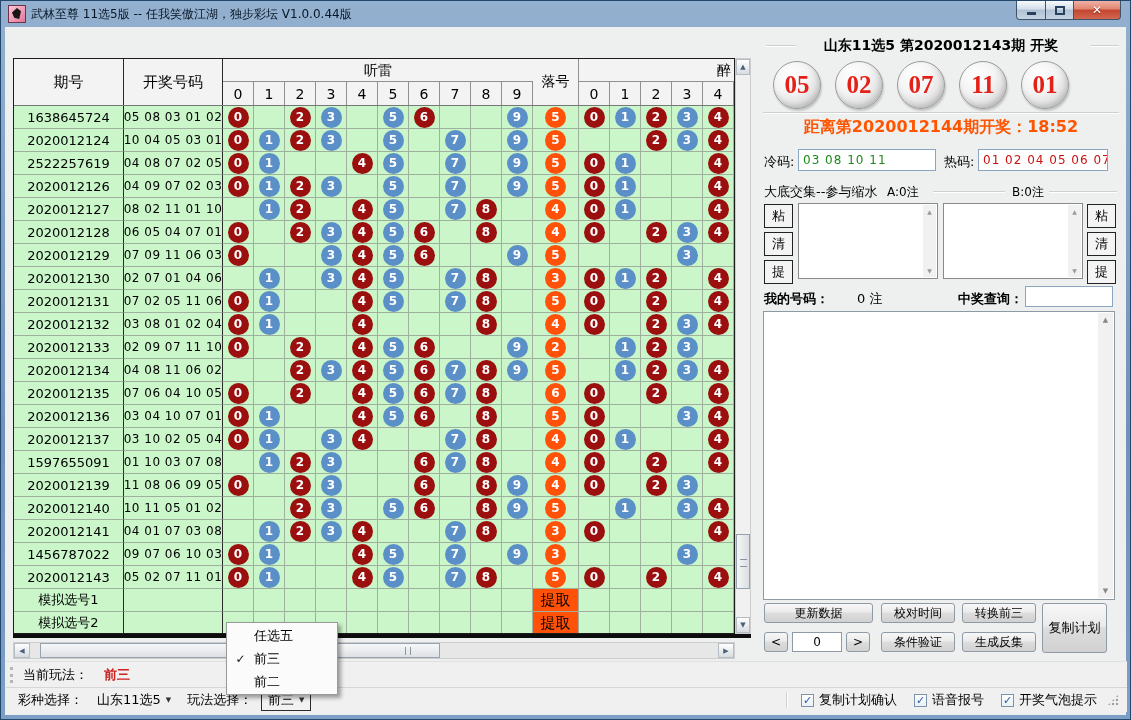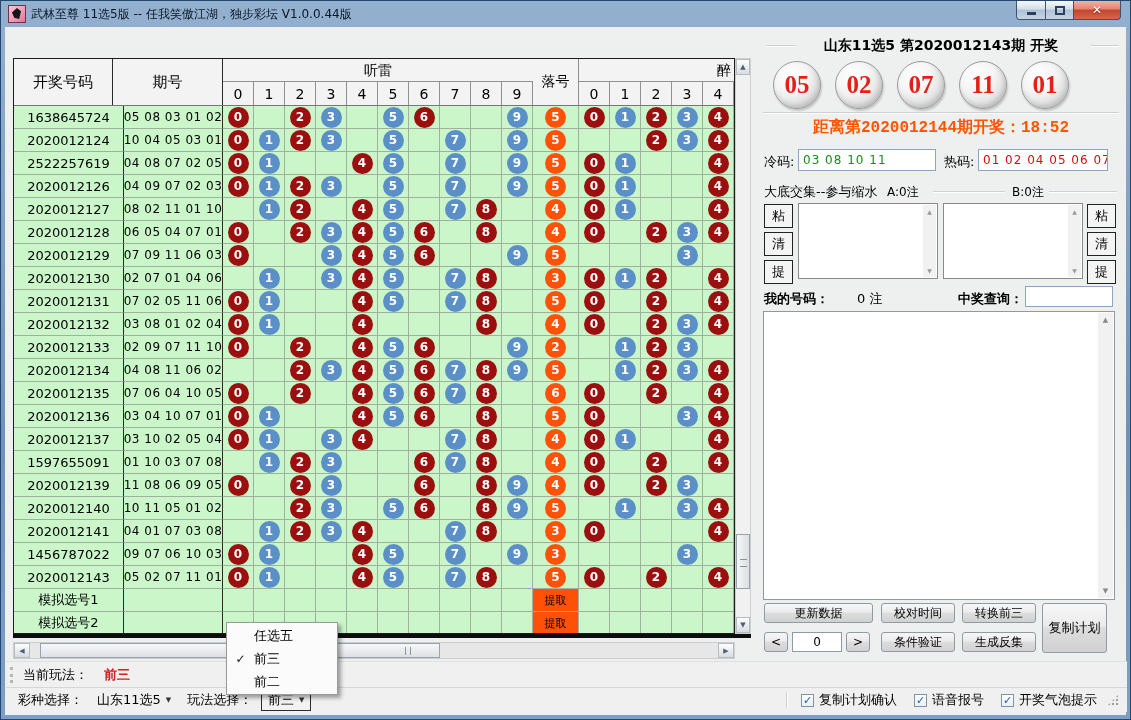--- a/index.html
+++ b/index.html
@@ -46,21 +46,21 @@
   .hgroup-cols{display:flex;height:23px;}
   .hgroup-cols .hcell{height:23px;}
   .grow{display:flex;height:23px;}
   .cell{box-sizing:border-box;border-right:1px solid #9fb09f;border-bottom:1px solid #9fb09f;background:#caf6ca;
     display:flex;align-items:center;justify-content:center;overflow:hidden;}
   .cell.col-period{border-right-color:#2a2a2a;font-size:13px;}
   .cell.col-nums{border-right-color:#2a2a2a;font-size:12px;letter-spacing:.5px;white-space:nowrap;}
   .ball{width:21px;height:21px;border-radius:50%;color:#fff;font-size:12px;font-weight:bold;
     display:flex;align-items:center;justify-content:center;flex:0 0 auto;}
   .extract-btn{width:100%;height:100%;display:flex;align-items:center;justify-content:center;
-    font-size:11px;color:#000;cursor:pointer;}
+    font-size:15px;color:#000;cursor:pointer;}
   
   .vscroll{position:absolute;left:734px;top:57px;width:16px;height:576px;background:#f1f1f1;
     border:1px solid #cdcdcd;box-sizing:border-box;}
   .sbtn{position:absolute;left:0;width:14px;height:16px;display:flex;align-items:center;justify-content:center;
     font-size:7px;color:#49607a;background:linear-gradient(#fefefe,#d8dce1);border:1px solid #b6bcc4;box-sizing:border-box;}
   .sbtn.up{top:0;}.sbtn.down{bottom:0;}
   .vthumb{position:absolute;left:0;top:475px;width:14px;height:55px;border:1px solid #98a2ae;box-sizing:border-box;
     background:linear-gradient(90deg,#f5f6f7,#dbdee2);}
   .vthumb::after{content:"";position:absolute;left:3px;top:24px;width:7px;height:6px;
     border-top:1px solid #8a94a0;border-bottom:1px solid #8a94a0;}
@@ -175,22 +175,22 @@
           <span>✕</span>
         </div>
     </div>
   </div>
 
   <div class="client"></div>
 
 
   <div class="grid">
     <div id="grid-header">
+        <div class="hcell col-period">期号</div>
         <div class="hcell col-nums">开奖号码</div>
-        <div class="hcell col-period">期号</div>
         <div class="hgroup w310">
           <div class="hgroup-title">听雷</div>
           <div class="hgroup-cols">
             <div class="hcell col-n">0</div>
             <div class="hcell col-n">1</div>
             <div class="hcell col-n">2</div>
             <div class="hcell col-n">3</div>
             <div class="hcell col-n">4</div>
             <div class="hcell col-n">5</div>
             <div class="hcell col-n">6</div>
@@ -1125,21 +1125,21 @@
   <div class="groove" id="ll1"></div>
   <div class="groove" id="ll2"></div>
   <div class="abs" id="result-balls">
       <div class="result-ball" style="color: rgb(227, 33, 25);">05</div>
       <div class="result-ball" style="color: rgb(227, 33, 25);">02</div>
       <div class="result-ball" style="color: rgb(227, 33, 25);">07</div>
       <div class="result-ball" style="color: rgb(227, 33, 25);">11</div>
       <div class="result-ball" style="color: rgb(227, 33, 25);">01</div>
     </div>
   <div class="groove" id="hline1"></div>
-  <div class="abs" id="countdown" style="color: rgb(255, 85, 0); font-family: Liberation Mono, monospace;">距离第2020012144期开奖：18:52</div>
+  <div class="abs" id="countdown" style="color: rgb(255, 85, 0);">距离第2020012144期开奖：18:52</div>
 
   <div class="abs plabel" id="cold-label">冷码:</div>
   <div class="inputbox" id="cold-box" style="color: rgb(26, 138, 26);">03 08 10 11</div>
   <div class="abs plabel" id="hot-label">热码:</div>
   <div class="inputbox" id="hot-box" style="color: rgb(204, 17, 17);">01 02 04 05 06 07 09</div>
 
   <div class="abs plabel" id="intersect-title">大底交集--参与缩水</div>
   <div class="abs plabel" id="a-count">A:0注</div>
   <div class="abs plabel" id="b-count">B:0注</div>
   <div class="groove" id="gl1"></div>

